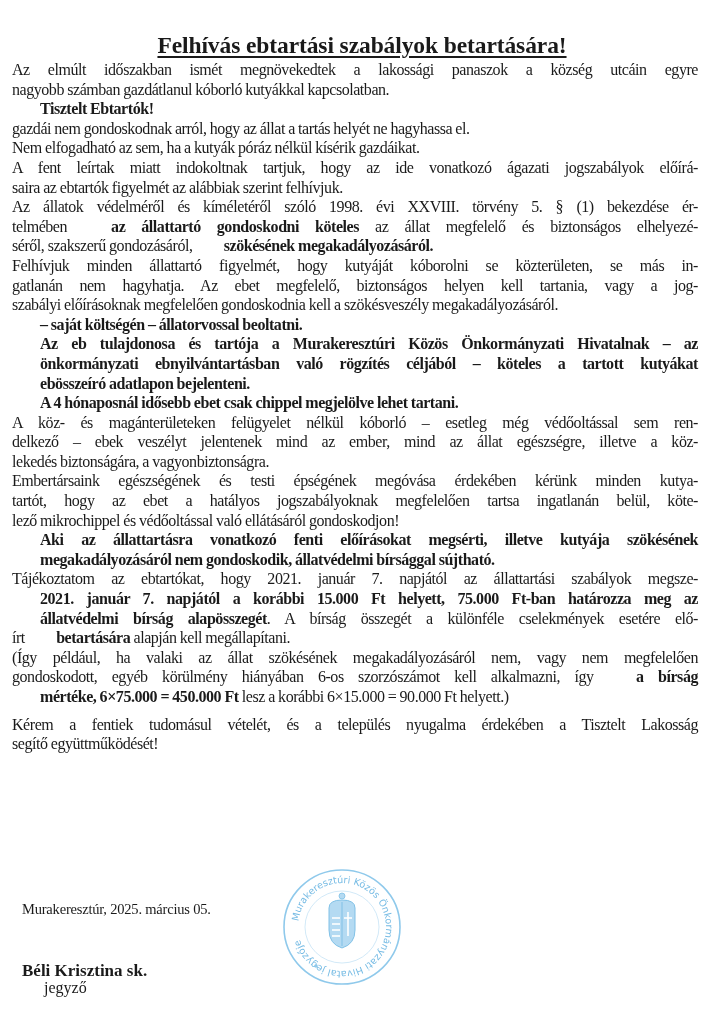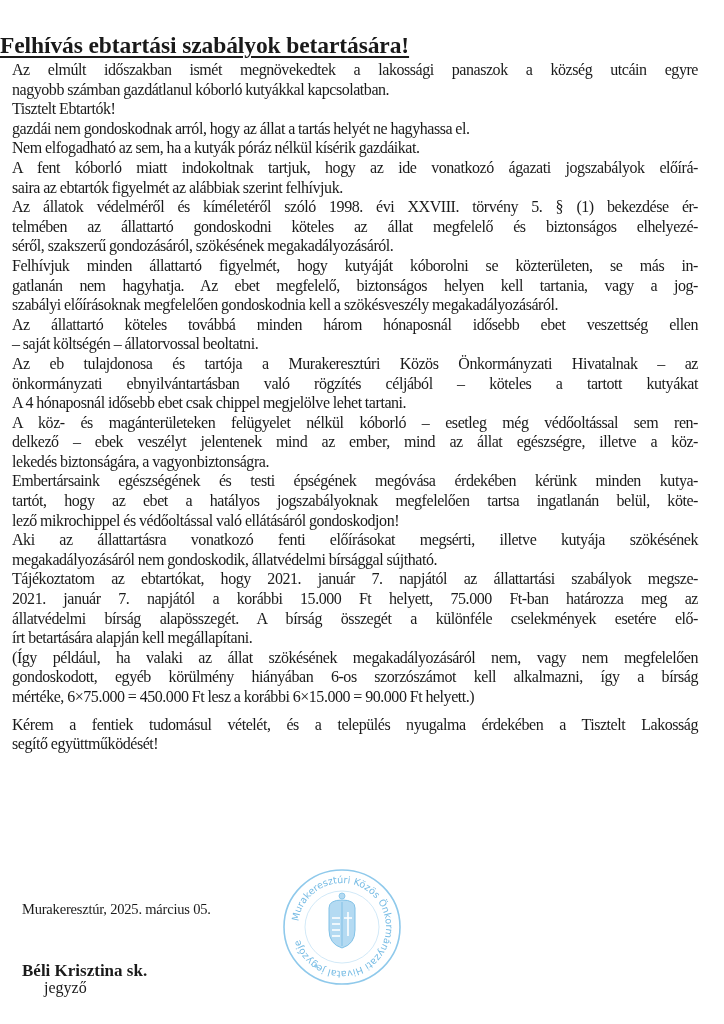--- a/index.html
+++ b/index.html
@@ -3,34 +3,34 @@
   <meta charset="utf-8">
   <style>
     html, body { margin: 0; padding: 0; background: #ffffff; }
     body {
       width: 724px; height: 1024px; overflow: hidden; position: relative;
       font-family: "Liberation Serif", "DejaVu Serif", serif;
       color: #1a1a1a;
     }
     .page { position: absolute; left: 0; top: 0; width: 724px; height: 1024px; }
     .title {
-      position: absolute; left: 0; top: 31px; width: 724px; 
+      position: absolute; left: 0; top: 31px; width: 724px; text-align: center;
       font-size: 23.5px; font-weight: bold; text-decoration: underline;
       text-decoration-thickness: 2px; text-underline-offset: 3px;
       letter-spacing: -0.1px; line-height: 28px;
     }
     .body {
       position: absolute; left: 12px; top: 60px; width: 686px;
       font-size: 16px; line-height: 19.6px; letter-spacing: -0.45px;
       word-spacing: -0.3px;
     }
     .ln { white-space: nowrap; display: block; text-align: justify; text-align-last: justify; height: 19.6px; }
     .ln.last { text-align-last: left; }
     .gap { height: 8px; }
-    b { font-weight: normal; }
+    b { font-weight: bold; margin-left: 28px; }
     .place {
       position: absolute; left: 22px; top: 901px; font-size: 14.5px; letter-spacing: -0.2px; text-align: right;
     }
     .sig-name {
       position: absolute; left: 22px; top: 961px; font-size: 17px; font-weight: bold;
     }
     .sig-role {
       position: absolute; left: 44px; top: 979px; font-size: 16px;
     }
     .stamp {
@@ -51,40 +51,40 @@
       <div>
         <span class="ln last"><b>Tisztelt Ebtartók!</b></span>
       </div>
       <div>
         <span class="ln last"><span>gazdái nem gondoskodnak arról, hogy az állat a tartás helyét ne hagyhassa el.</span></span>
       </div>
       <div>
         <span class="ln last"><span>Nem elfogadható az sem, ha a kutyák póráz nélkül kísérik gazdáikat.</span></span>
       </div>
       <div>
-        <span class="ln"><span>A fent kóborló miatt indokoltnak tartjuk, hogy az ide vonatkozó ágazati jogszabályok előírá-</span></span>
+        <span class="ln"><span>A fent leírtak miatt indokoltnak tartjuk, hogy az ide vonatkozó ágazati jogszabályok előírá-</span></span>
         <span class="ln last"><span>saira az ebtartók figyelmét az alábbiak szerint felhívjuk.</span></span>
       </div>
       <div>
         <span class="ln"><span>Az állatok védelméről és kíméletéről szóló 1998. évi XXVIII. törvény 5. § (1) bekezdése ér-</span></span>
         <span class="ln"><span>telmében </span><b>az állattartó gondoskodni köteles</b><span> az állat megfelelő és biztonságos elhelyezé-</span></span>
         <span class="ln last"><span>séről, szakszerű gondozásáról, </span><b>szökésének megakadályozásáról.</b></span>
       </div>
       <div>
         <span class="ln"><span>Felhívjuk minden állattartó figyelmét, hogy kutyáját kóborolni se közterületen, se más in-</span></span>
         <span class="ln"><span>gatlanán nem hagyhatja. Az ebet megfelelő, biztonságos helyen kell tartania, vagy a jog-</span></span>
         <span class="ln last"><span>szabályi előírásoknak megfelelően gondoskodnia kell a szökésveszély megakadályozásáról.</span></span>
       </div>
       <div>
-        <span class="ln"><b>Az állattartó köteles továbbá minden három hónaposnál idősebb ebet veszettség ellen</b></span>
         <span class="ln last"><b>– saját költségén – állatorvossal beoltatni.</b></span>
       </div>
       <div>
         <span class="ln"><b>Az eb tulajdonosa és tartója a Murakeresztúri Közös Önkormányzati Hivatalnak – az</b></span>
         <span class="ln"><b>önkormányzati ebnyilvántartásban való rögzítés céljából – köteles a tartott kutyákat</b></span>
+        <span class="ln last"><b>ebösszeíró adatlapon bejelenteni.</b></span>
       </div>
       <div>
         <span class="ln last"><b>A 4 hónaposnál idősebb ebet csak chippel megjelölve lehet tartani.</b></span>
       </div>
       <div>
         <span class="ln"><span>A köz- és magánterületeken felügyelet nélkül kóborló – esetleg még védőoltással sem ren-</span></span>
         <span class="ln"><span>delkező – ebek veszélyt jelentenek mind az ember, mind az állat egészségre, illetve a köz-</span></span>
         <span class="ln last"><span>lekedés biztonságára, a vagyonbiztonságra.</span></span>
       </div>
       <div>

